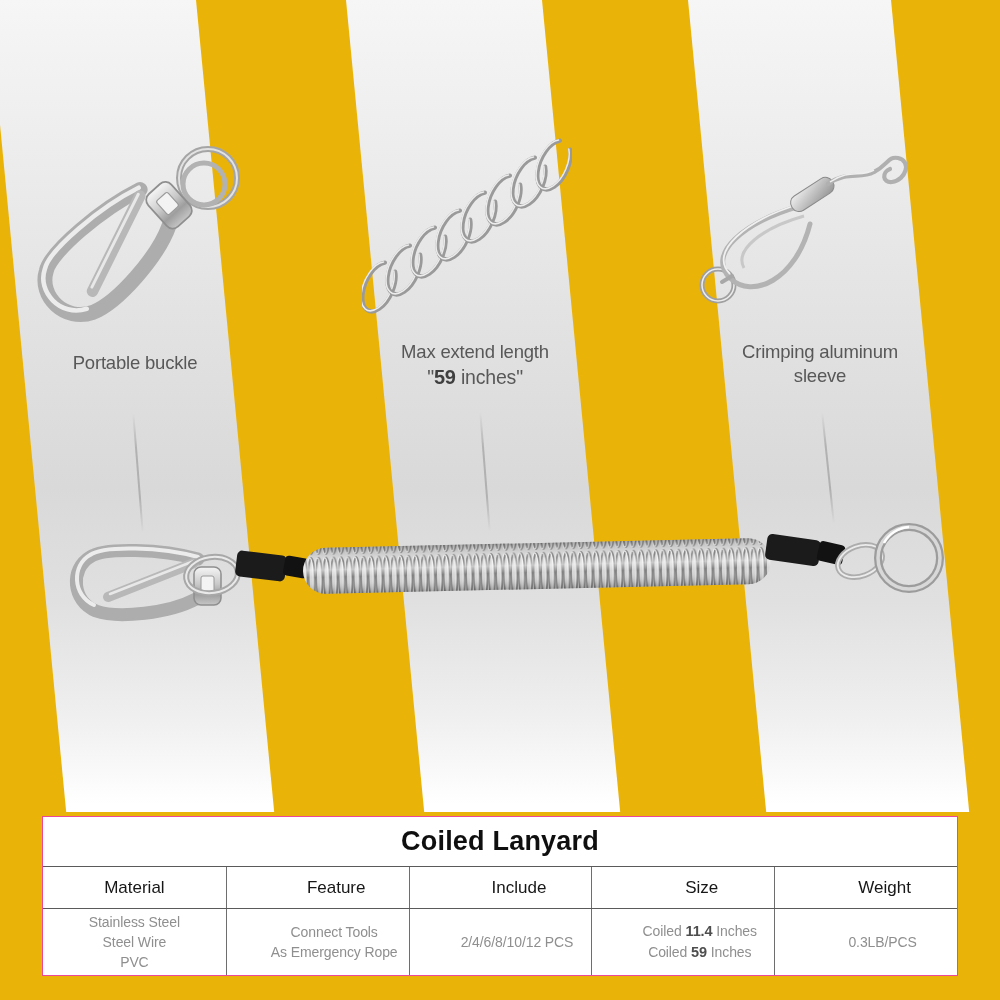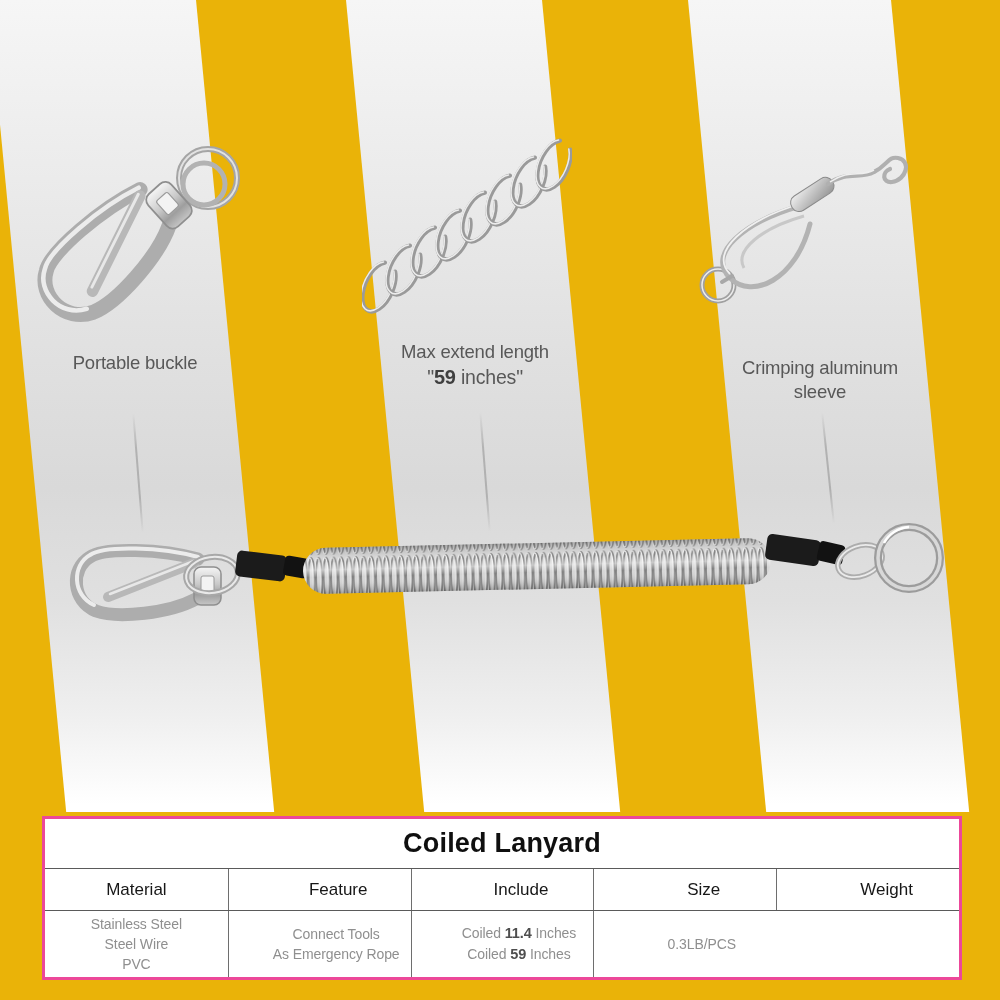--- a/index.html
+++ b/index.html
@@ -16,25 +16,25 @@
   .wire{position:absolute;width:2px;background:linear-gradient(180deg,rgba(120,120,120,0),rgba(110,110,110,.38) 30%,rgba(110,110,110,.38) 70%,rgba(120,120,120,0));}
   .wire1{left:137px;top:413px;height:120px;transform:rotate(-4.5deg);}
   .wire2{left:484px;top:412px;height:120px;transform:rotate(-4.5deg);}
   .wire3{left:827px;top:412px;height:112px;transform:rotate(-6deg);}
   
   .callout{position:absolute;text-align:center;color:#585858;font-size:18.5px;line-height:1.3;letter-spacing:-0.2px;}
   .callout .big{font-size:19.5px;}
   .callout b{color:#3f3f3f;font-size:20px;}
   .co1{left:25px;top:351px;width:220px;}
   .co2{left:370px;top:340px;width:210px;}
-  .co3{left:708px;top:340px;width:224px;margin-top:16px;}
+  .co3{left:708px;top:340px;width:224px;}
   
   .art{position:absolute;}
   
-  .spec-table{position:absolute;left:42px;top:816px;width:914px;border:3px solid #ec4899;background:#fff;}
+  .spec-table{position:absolute;left:42px;top:816px;width:914px;border:1px solid #ec4899;background:#fff;}
   .t-title{height:49px;line-height:49px;text-align:center;font-size:27px;font-weight:bold;color:#0f0f0f;letter-spacing:0.2px;}
   .t-head,.t-body{display:grid;grid-template-columns:repeat(5,1fr);border-top:1px solid #5a5a5a;}
   .t-head > div{height:41px;line-height:41px;text-align:center;font-weight:normal;font-size:17px;color:#171717;}
   .t-body > div{min-height:66px;display:flex;flex-direction:column;justify-content:center;text-align:center;
                 font-size:14px;color:#8f8f8f;line-height:1.45;letter-spacing:-0.1px;padding:2px 4px;box-sizing:border-box;}
   .t-head > div + div,.t-body > div + div{border-left:1px solid #6e6e6e;padding-left:37px;}
   .t-body b{color:#4e4e4e;font-size:14.5px;}
 </style>
 </head>
 <body>
@@ -181,20 +181,23 @@
       <div>
         <div>Stainless Steel</div>
         <div>Steel Wire</div>
         <div>PVC</div>
       </div>
       <div>
         <div>Connect Tools</div>
         <div>As Emergency Rope</div>
       </div>
       <div>
+        <div>2/4/6/8/10/12 PCS</div>
+      </div>
+      <div>
         <div><span>Coiled </span><b>11.4</b><span> Inches</span></div>
         <div><span>Coiled </span><b>59</b><span> Inches</span></div>
       </div>
       <div>
         <div>0.3LB/PCS</div>
       </div>
     </div>
   </div>
 
 </div>

